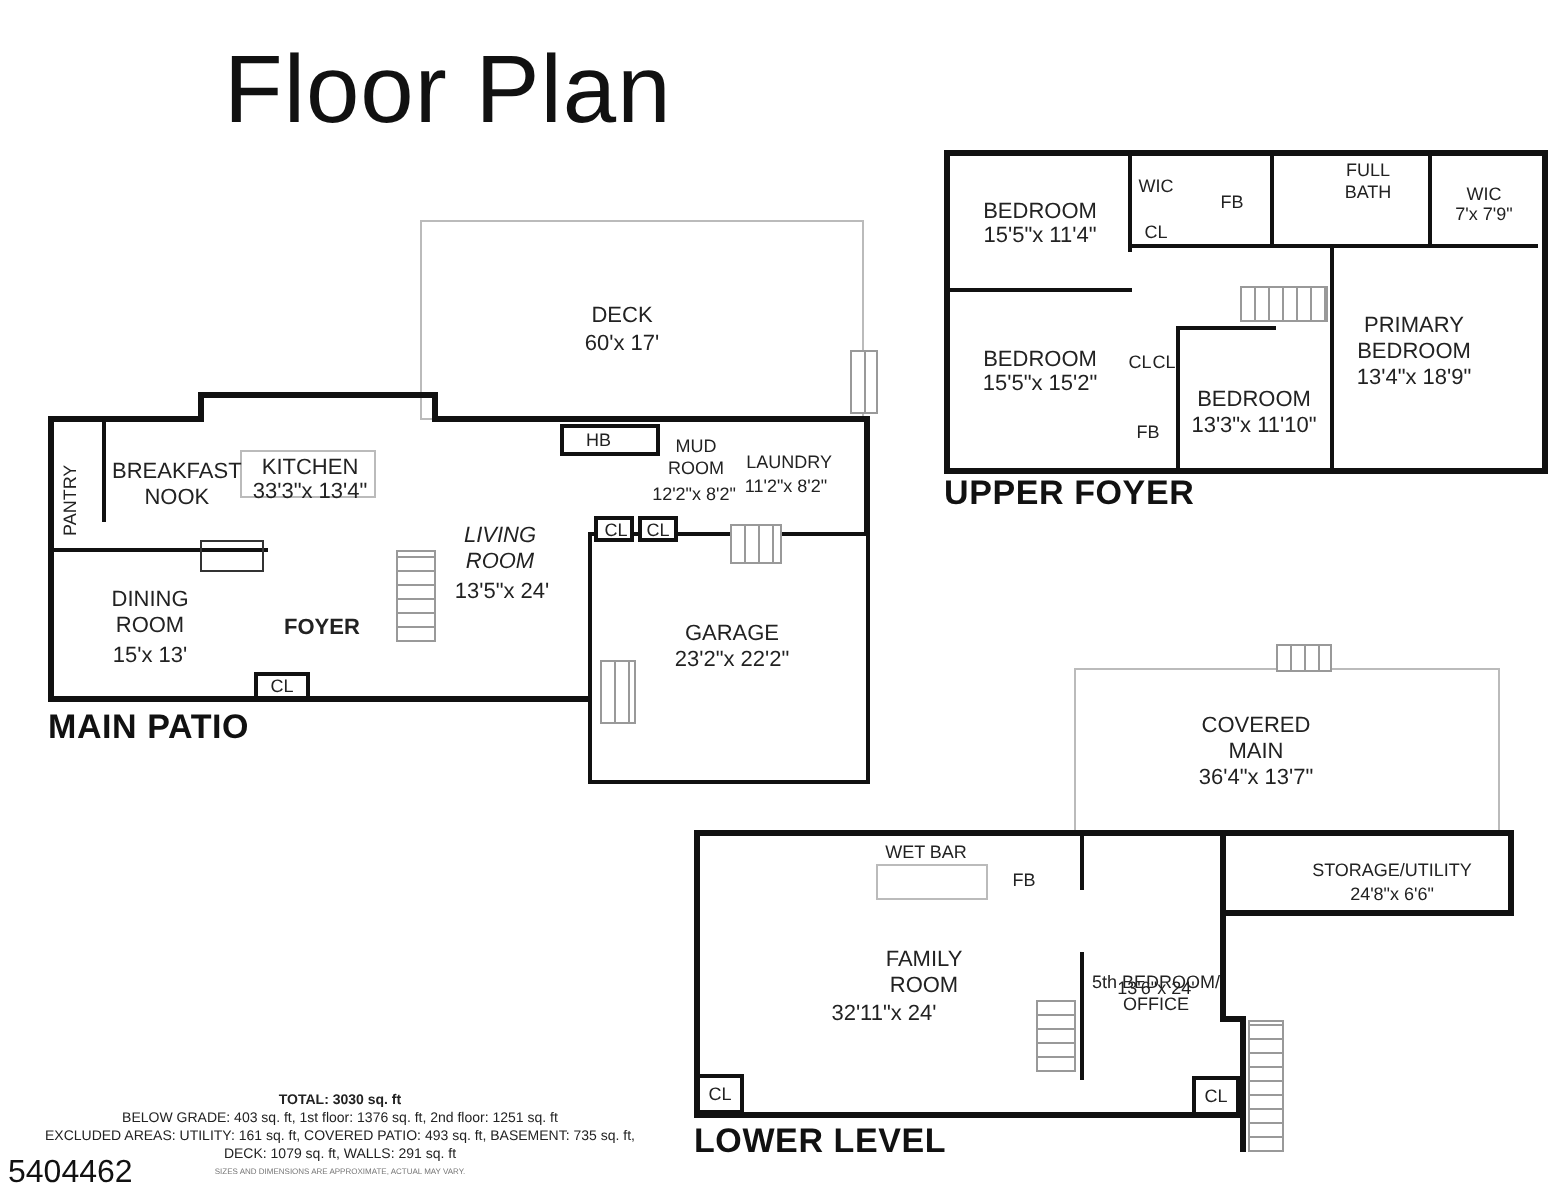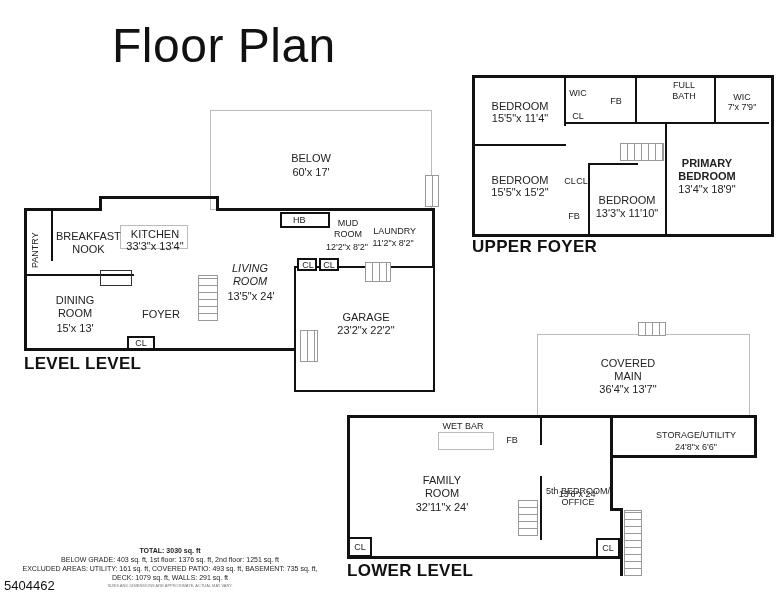--- a/index.html
+++ b/index.html
@@ -8,21 +8,21 @@
   .title{left:112px;top:18px;font-size:48px;font-weight:400;letter-spacing:0.5px;}
   .wall{position:absolute;background:#111;}
   .thin{position:absolute;border:1.5px solid #bbb;box-sizing:border-box;background:transparent;}
   .label{position:absolute;font-size:11px;text-align:center;line-height:13px;color:#222;white-space:nowrap;}
   .small{font-size:9px;line-height:11px;}
   .level{position:absolute;font-size:17px;font-weight:700;letter-spacing:0.3px;}
   .box{position:absolute;border:2px solid #111;box-sizing:border-box;background:#fff;}
   .stairs{position:absolute;border:1px solid #999;box-sizing:border-box;background:repeating-linear-gradient(90deg,#fff 0 6px,#999 6px 7px);}
   .stairsv{position:absolute;border:1px solid #999;box-sizing:border-box;background:repeating-linear-gradient(0deg,#fff 0 6px,#999 6px 7px);}
   .footer{position:absolute;text-align:center;font-size:7px;line-height:9px;color:#222;}
-  .listing{position:absolute;left:4px;top:578px;font-size:13px;}
+  .listing{position:absolute;left:4px;top:578px;font-size:16px;}
 </style>
 </head>
 <body>
 
 <div class="abs title">Floor Plan</div>
 
 <div>
 
   <div class="thin" style="left:210px;top:110px;width:222px;height:100px;"></div>
   <div class="stairs" style="left:425px;top:175px;width:14px;height:32px;"></div>
@@ -54,56 +54,56 @@
   <div class="label" style="left:56px;top:230px;white-space:pre;">BREAKFAST
 NOOK</div>
   <div class="label" style="left:124px;top:228px;width:62px;">KITCHEN</div>
   <div class="label" style="left:122px;top:240px;width:66px;">33'3"x 13'4"</div>
   <div class="label" style="left:225px;top:262px;width:50px;white-space:pre;font-style:italic;">LIVING
 ROOM</div>
   <div class="label" style="left:222px;top:290px;width:58px;">13'5"x 24'</div>
   <div class="label" style="left:50px;top:294px;width:50px;white-space:pre;">DINING
 ROOM</div>
   <div class="label" style="left:50px;top:322px;width:50px;">15'x 13'</div>
-  <div class="label" style="left:142px;top:308px;">FOYER</div>
+  <div class="label" style="left:142px;top:308px;font-weight:bold;">FOYER</div>
   <div class="label small" style="left:130px;top:338px;width:22px;">CL</div>
-  <div class="label" style="left:290px;top:152px;width:42px;">BELOW</div>
+  <div class="label" style="left:290px;top:152px;width:42px;">DECK</div>
   <div class="label" style="left:285px;top:166px;width:52px;">60'x 17'</div>
   <div class="label small" style="left:293px;top:215px;">HB</div>
   <div class="label small" style="left:330px;top:218px;width:36px;white-space:pre;">MUD
 ROOM</div>
   <div class="label small" style="left:322px;top:242px;width:50px;">12'2"x 8'2"</div>
   <div class="label small" style="left:370px;top:226px;width:46px;text-align:right;">LAUNDRY</div>
   <div class="label small" style="left:370px;top:238px;width:46px;">11'2"x 8'2"</div>
   <div class="label small" style="left:300px;top:260px;width:16px;">CL</div>
   <div class="label small" style="left:321px;top:260px;width:16px;">CL</div>
   <div class="label" style="left:336px;top:311px;width:60px;">GARAGE</div>
   <div class="label" style="left:330px;top:324px;width:72px;">23'2"x 22'2"</div>
-  <div class="level" style="left:24px;top:354px;">LEVEL LEVEL</div>
+  <div class="level" style="left:24px;top:354px;">MAIN PATIO</div>
 </div>
 
 <div>
   <div class="box" style="left:472px;top:75px;width:302px;height:162px;border-width:3px;"></div>
   <div class="wall" style="left:474px;top:144px;width:92px;height:2px;"></div>
   <div class="wall" style="left:564px;top:76px;width:2px;height:50px;"></div>
   <div class="wall" style="left:564px;top:122px;width:205px;height:2px;"></div>
   <div class="wall" style="left:665px;top:122px;width:2px;height:113px;"></div>
   <div class="wall" style="left:588px;top:163px;width:2px;height:72px;"></div>
   <div class="wall" style="left:588px;top:163px;width:50px;height:2px;"></div>
   <div class="wall" style="left:714px;top:76px;width:2px;height:46px;"></div>
   <div class="wall" style="left:635px;top:76px;width:2px;height:46px;"></div>
   <div class="stairs" style="left:620px;top:143px;width:44px;height:18px;"></div>
 
   <div class="label" style="left:485px;top:100px;width:70px;">BEDROOM</div>
   <div class="label" style="left:485px;top:112px;width:70px;">15'5"x 11'4"</div>
   <div class="label" style="left:485px;top:174px;width:70px;">BEDROOM</div>
   <div class="label" style="left:485px;top:186px;width:70px;">15'5"x 15'2"</div>
   <div class="label" style="left:592px;top:194px;width:70px;">BEDROOM</div>
   <div class="label" style="left:592px;top:207px;width:70px;">13'3"x 11'10"</div>
-  <div class="label" style="left:672px;top:157px;width:70px;white-space:pre;font-weight:bold;">PRIMARY
+  <div class="label" style="left:672px;top:157px;width:70px;white-space:pre;">PRIMARY
 BEDROOM</div>
   <div class="label" style="left:672px;top:183px;width:70px;">13'4"x 18'9"</div>
   <div class="label small" style="left:567px;top:88px;width:22px;">WIC</div>
   <div class="label small" style="left:718px;top:92px;width:48px;">WIC</div>
   <div class="label small" style="left:718px;top:102px;width:48px;">7'x 7'9"</div>
   <div class="label small" style="left:567px;top:111px;width:22px;">CL</div>
   <div class="label small" style="left:563px;top:176px;width:14px;">CL</div>
   <div class="label small" style="left:575px;top:176px;width:14px;">CL</div>
   <div class="label small" style="left:606px;top:96px;width:20px;">FB</div>
   <div class="label small" style="left:564px;top:211px;width:20px;">FB</div>
@@ -131,21 +131,21 @@
   <div class="box" style="left:348px;top:537px;width:24px;height:20px;"></div>
   <div class="box" style="left:596px;top:538px;width:24px;height:20px;"></div>
 
   <div class="label" style="left:588px;top:357px;width:80px;white-space:pre;">COVERED
 MAIN</div>
   <div class="label" style="left:588px;top:383px;width:80px;">36'4"x 13'7"</div>
   <div class="label small" style="left:436px;top:421px;width:54px;">WET BAR</div>
   <div class="label small" style="left:504px;top:435px;width:16px;">FB</div>
   <div class="label small" style="left:646px;top:430px;width:100px;">STORAGE/UTILITY</div>
   <div class="label small" style="left:646px;top:442px;width:100px;">24'8"x 6'6"</div>
-  <div class="label" style="left:412px;top:474px;width:60px;white-space:pre;">FAMILY
+  <div class="label" style="left:432px;top:474px;width:60px;white-space:pre;">FAMILY
 ROOM</div>
   <div class="label" style="left:406px;top:501px;width:72px;">32'11"x 24'</div>
   <div class="label small" style="left:542px;top:466px;width:72px;white-space:pre;margin-top:20px;">5th BEDROOM/
 OFFICE</div>
   <div class="label small" style="left:548px;top:489px;width:60px;">13'6"x 24'</div>
   <div class="label small" style="left:351px;top:542px;width:18px;">CL</div>
   <div class="label small" style="left:599px;top:543px;width:18px;">CL</div>
   <div class="level" style="left:347px;top:561px;">LOWER LEVEL</div>
 </div>
 

